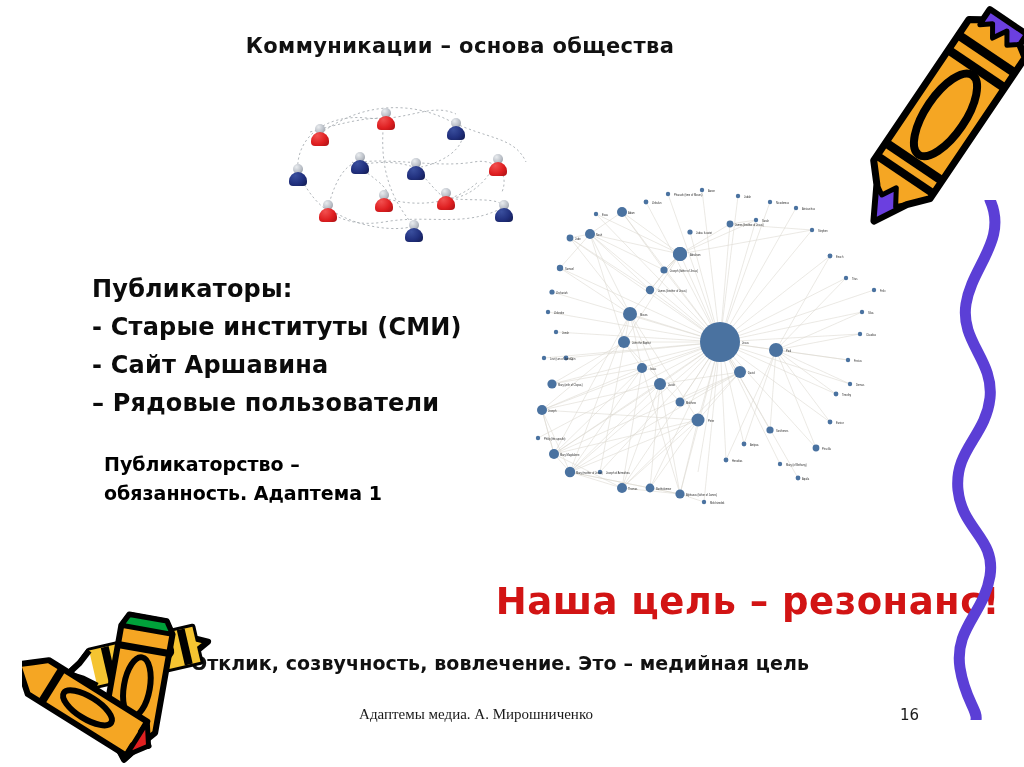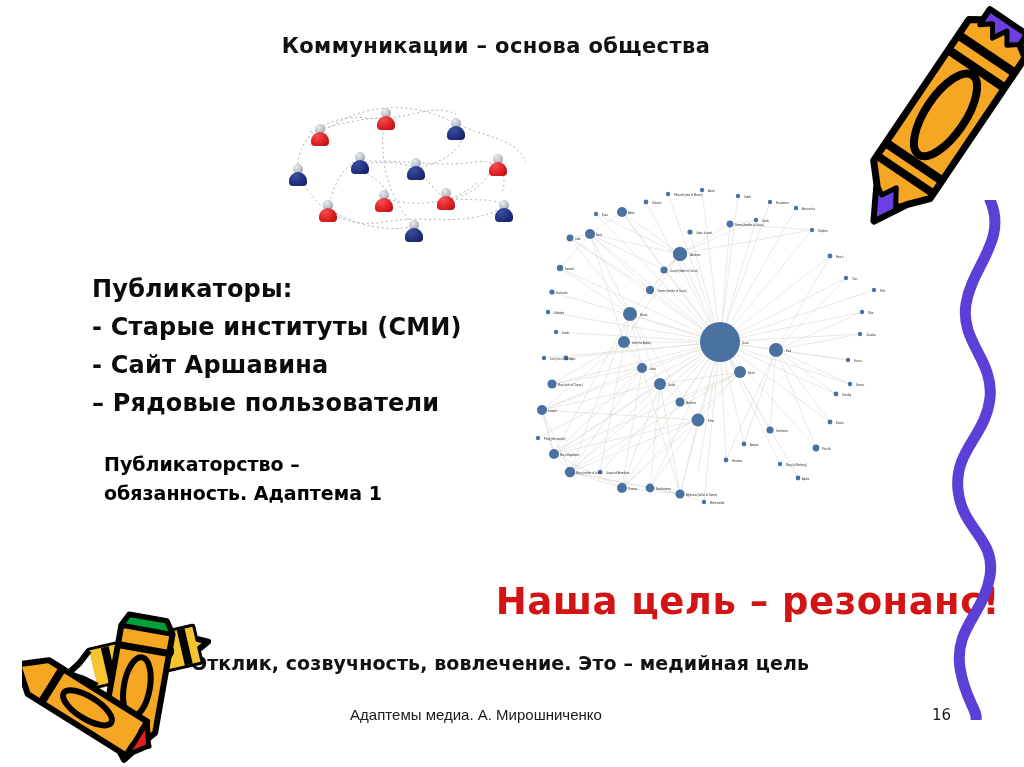--- a/index.html
+++ b/index.html
@@ -13,21 +13,20 @@
   }
   .slide{position:relative;width:1024px;height:767px;background:#fff;overflow:hidden;}
 
   
   .slide-title{
     position:absolute;left:0;top:34px;width:920px;
     text-align:center;
     font-family:"DejaVu Sans", sans-serif;
     font-size:21px;font-weight:bold;color:#111111;
     letter-spacing:.4px;
-    padding-left:36px;
   }
 
   
   .bullets{
     position:absolute;left:92px;top:222px;width:430px;
     font-family:"DejaVu Sans", sans-serif;
     font-size:24px;font-weight:bold;color:#0b0b0b;
     line-height:38px;
     letter-spacing:.2px;
     margin-top:48px;
@@ -55,28 +54,28 @@
     text-align:center;
     font-family:"DejaVu Sans", sans-serif;
     font-size:19px;font-weight:bold;color:#111;
     letter-spacing:.1px;
   }
 
   
   .footer-text{
     position:absolute;left:0;top:706px;width:952px;
     text-align:center;
-    font-family:Liberation Sans, sans-serif;
+    font-family:Liberation Serif, serif;
     font-size:15px;color:#1a1a1a;
   }
   .footer-page{
     position:absolute;left:900px;top:706px;width:40px;
     text-align:left;
     font-family:"DejaVu Sans", sans-serif;
-    font-size:15px;color:#1a1a1a;margin-left:32px;
+    font-size:15px;color:#1a1a1a;
   }
 
   
   .people-net{position:absolute;left:288px;top:96px;width:252px;height:148px;}
   .person{position:absolute;width:20px;height:24px;}
   .person .head{
     position:absolute;left:5px;top:0;width:10px;height:10px;border-radius:50%;
     background:radial-gradient(circle at 35% 30%,#e9ecef 0%,#b9bec6 55%,#7d838c 100%);
   }
   .person .body{

